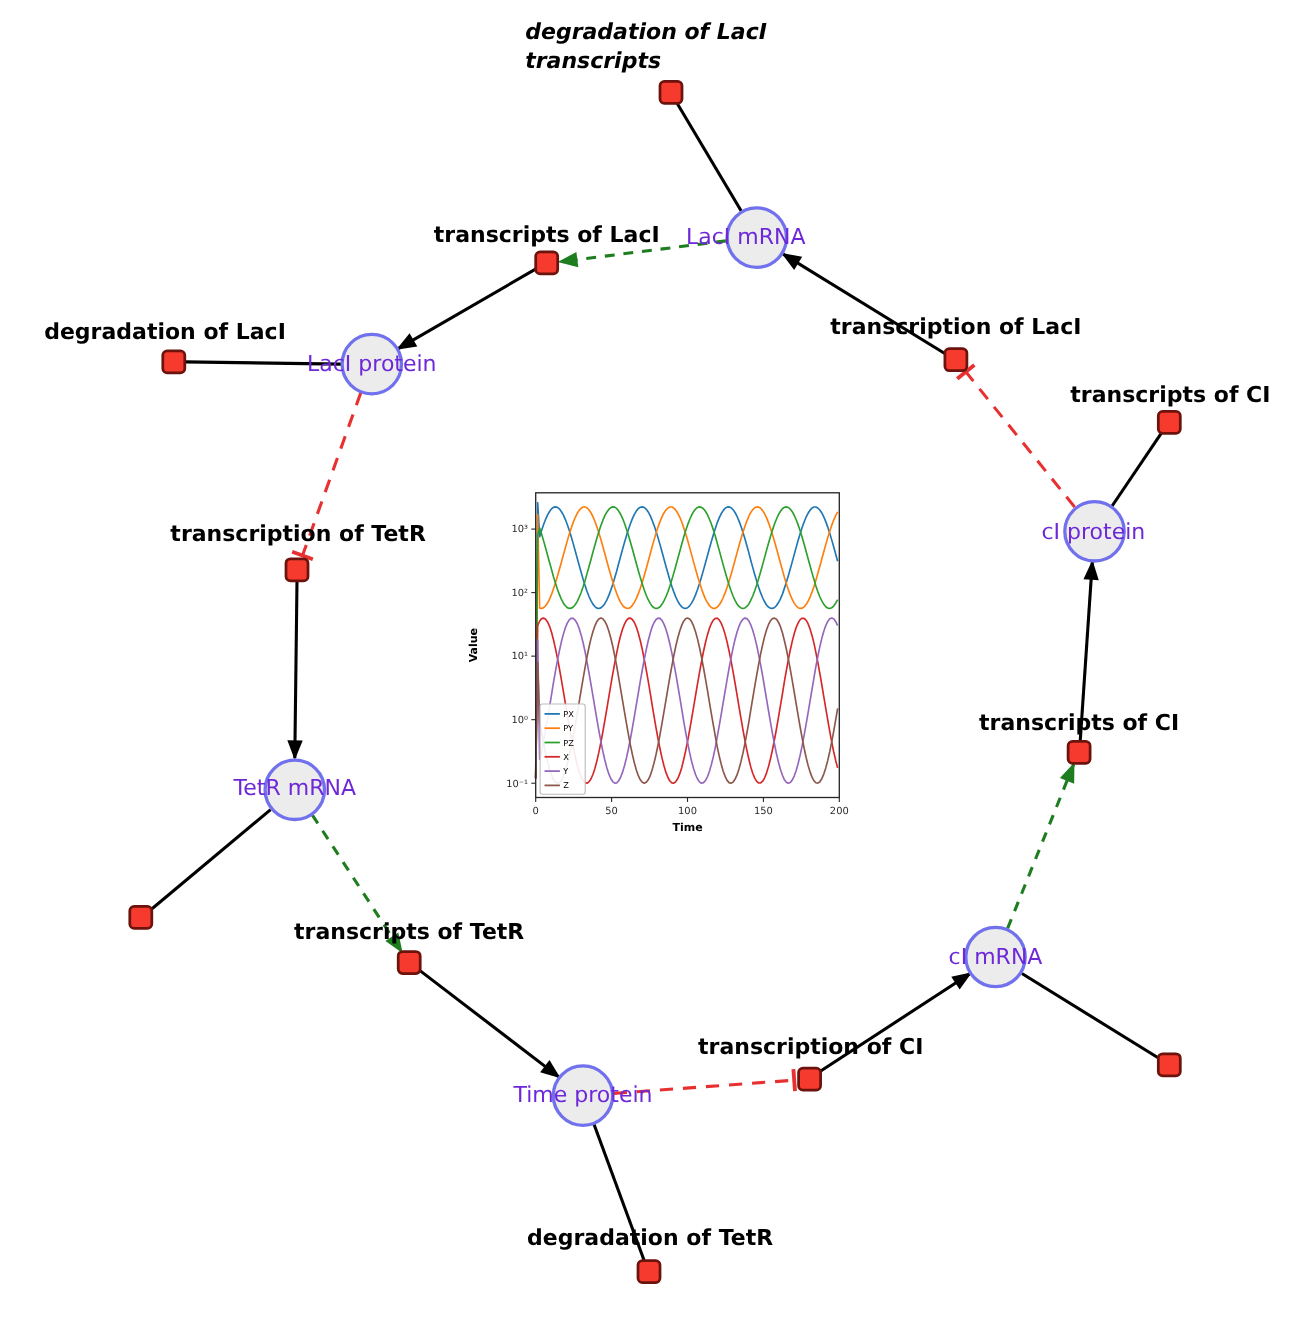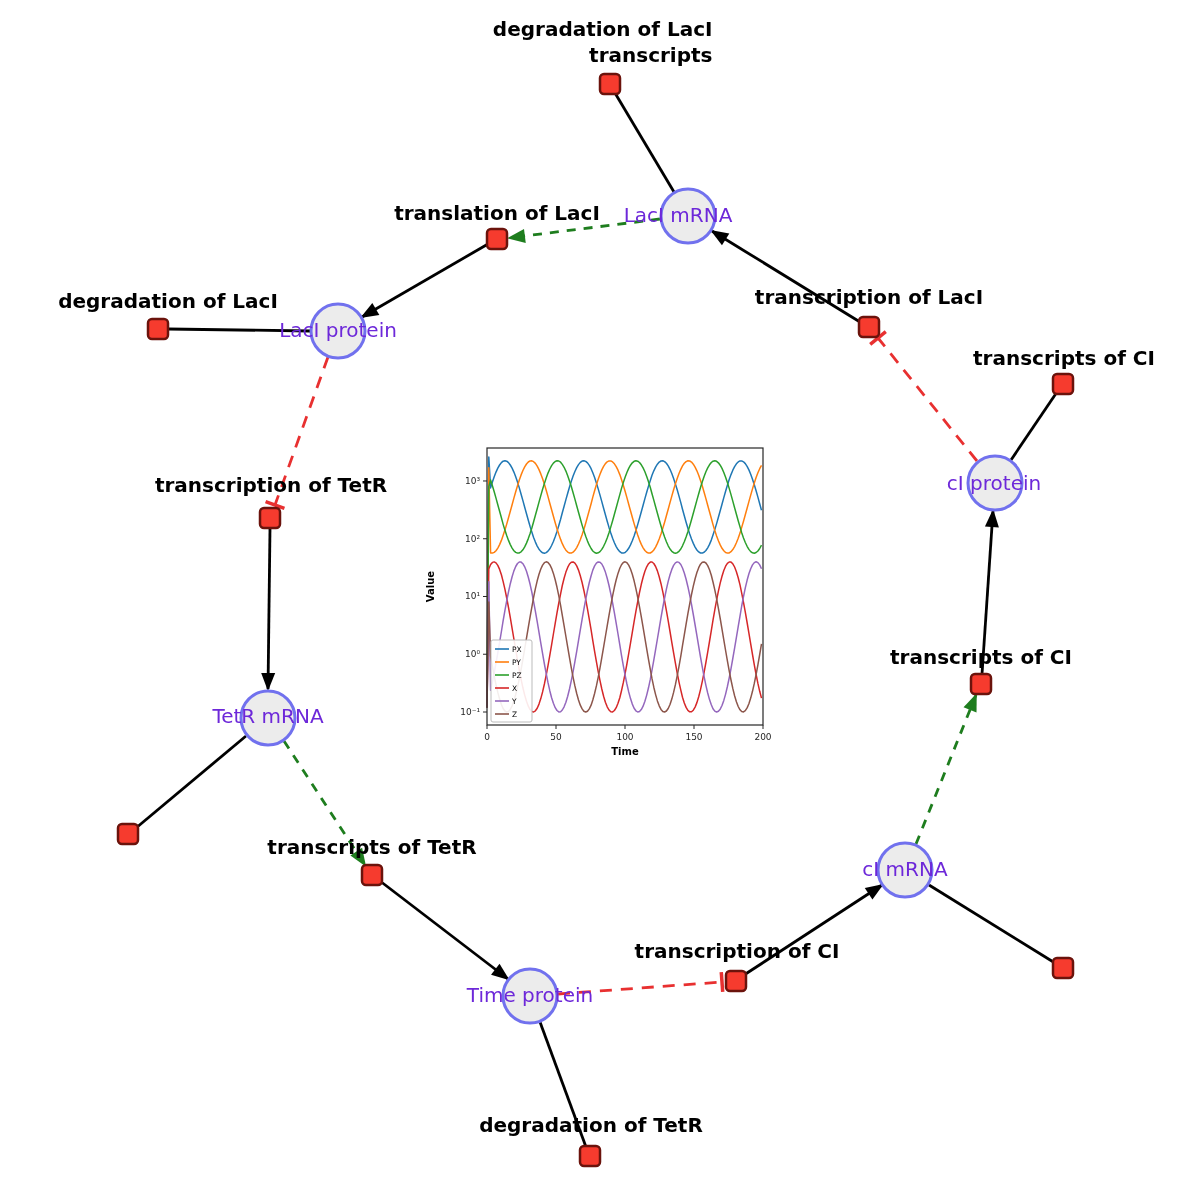--- a/index.html
+++ b/index.html
@@ -3,21 +3,21 @@
 <meta charset="utf-8">
 <style>
   * { margin: 0; padding: 0; box-sizing: border-box; }
   html, body { width: 1189px; height: 1200px; background: #ffffff; }
   body { font-family: "DejaVu Sans", "Liberation Sans", sans-serif; position: relative; overflow: hidden; }
   .stage { position: absolute; left: 0; top: 0; width: 1189px; height: 1200px; }
   #net { position: absolute; left: 0; top: 0; }
   .lbl { position: absolute; transform: translate(-50%, -50%); font-size: 20px; white-space: nowrap; color: #000; }
   .lbl.rx { font-weight: bold; }
   .lbl.sp { font-weight: normal; color: #6d28d9; }
-  .lbl.wrap { white-space: normal; text-align: right; width: 235px; line-height: 1.32; }
+  .lbl.wrap { white-space: normal; text-align: left; width: 235px; line-height: 1.32; font-style: italic; }
   #chart { position: absolute; left: 420px; top: 440px; width: 370px; height: 335px; }
   #chart svg { overflow: visible; }
   .tick { font-family: "DejaVu Sans", sans-serif; font-size: 9px; fill: #262626; }
   .axis-title { font-family: "DejaVu Sans", sans-serif; font-size: 10px; font-weight: bold; fill: #000; }
   .legend-text { font-family: "DejaVu Sans", sans-serif; font-size: 7.5px; fill: #000; }
 </style>
 </head>
 <body>
 
 <div class="stage">
@@ -91,22 +91,22 @@
   </svg>
 
   <div class="lbl sp" style="left:678px; top:215px">LacI mRNA</div>
   <div class="lbl sp" style="left:338px; top:330px">LacI protein</div>
   <div class="lbl sp" style="left:268px; top:716px">TetR mRNA</div>
   <div class="lbl sp" style="left:530px; top:995px">Time protein</div>
   <div class="lbl sp" style="left:905px; top:869px">cI mRNA</div>
   <div class="lbl sp" style="left:994px; top:483px">cI protein</div>
 
   <div class="lbl rx wrap" style="left:595px;  top:42px">degradation of LacI transcripts</div>
-  <div class="lbl rx" style="left:497px;  top:213px">translation of LacI</div>
-  <div class="lbl rx" style="left:168px;  top:301px">degradation of LacI</div>
+  <div class="lbl rx" style="left:497px;  top:213px">transcripts of LacI</div>
+  <div class="lbl rx" style="left:150px;  top:301px">degradation of LacI</div>
   <div class="lbl rx" style="left:869px;  top:297px">transcription of LacI</div>
   <div class="lbl rx" style="left:1064px; top:358px">transcripts of CI</div>
   <div class="lbl rx" style="left:271px;  top:485px">transcription of TetR</div>
   <div class="lbl rx" style="left:981px;  top:657px">transcripts of CI</div>
   <div class="lbl rx" style="left:372px;  top:847px">transcripts of TetR</div>
   <div class="lbl rx" style="left:737px;  top:951px">transcription of CI</div>
   <div class="lbl rx" style="left:591px;  top:1125px">degradation of TetR</div>
 
   <div id="chart">
     <svg id="chart-svg" width="370" height="335">

